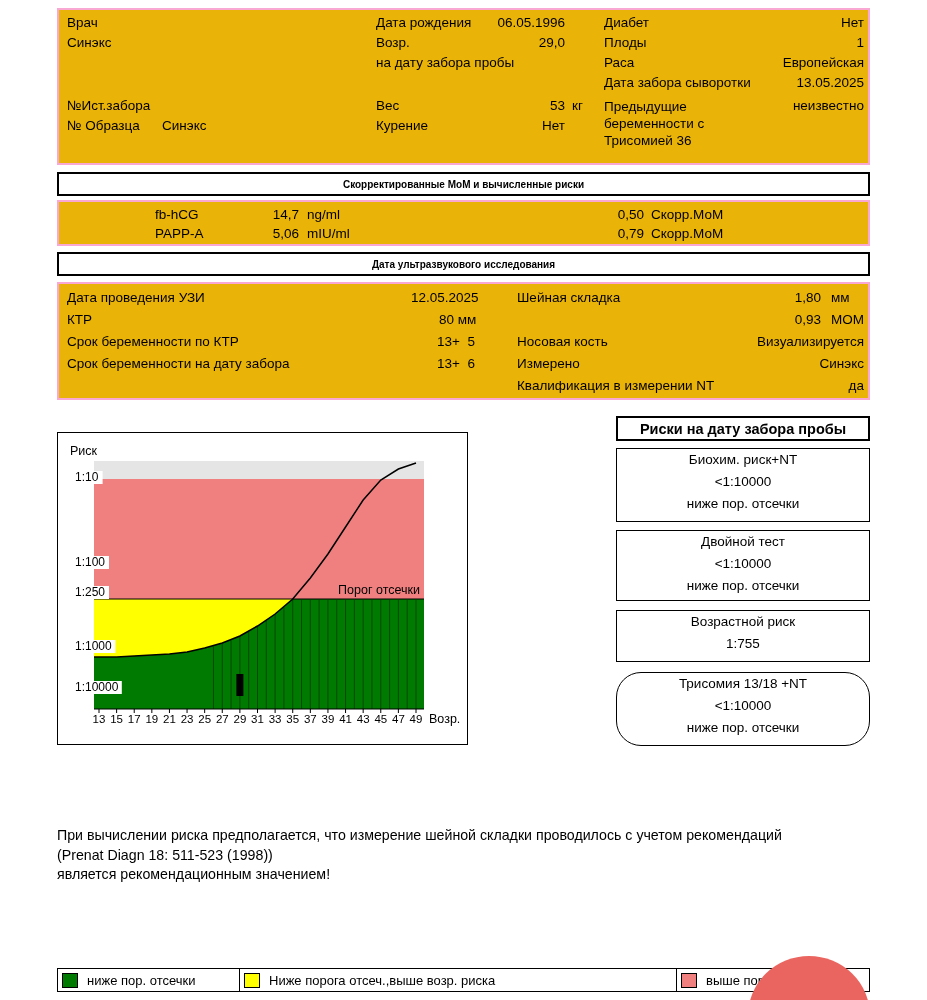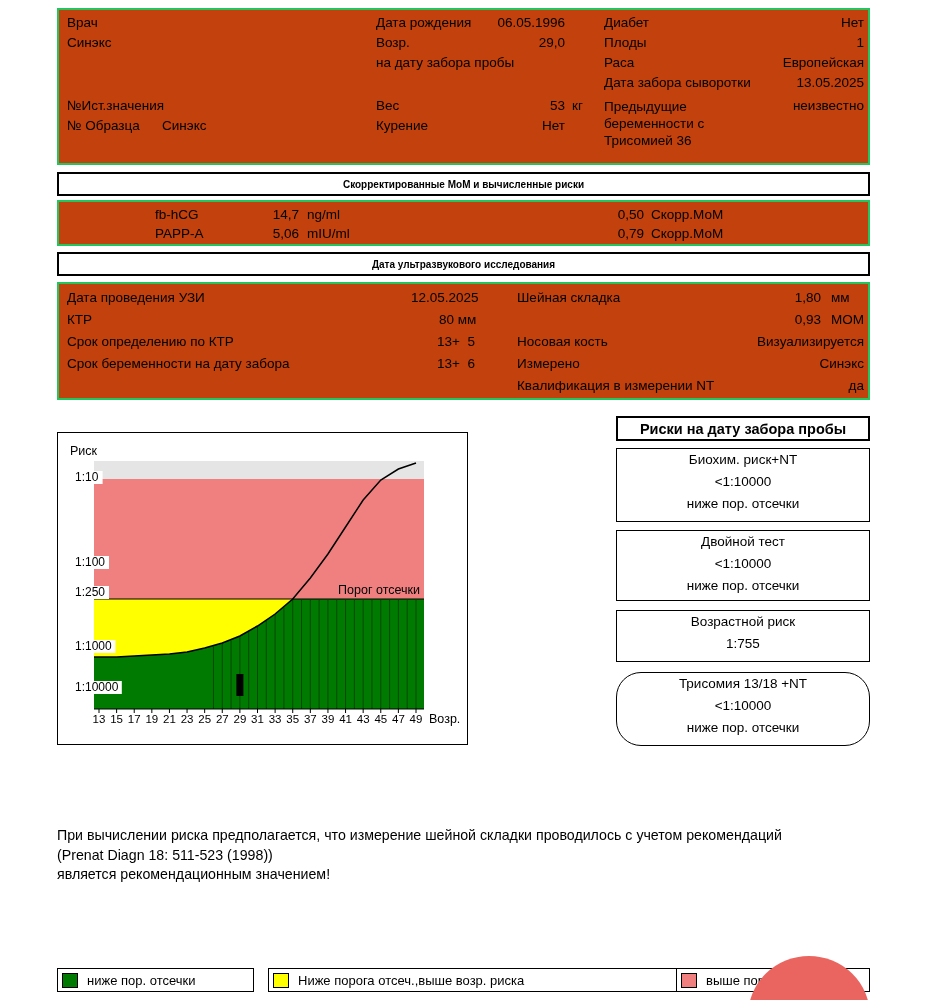--- a/index.html
+++ b/index.html
@@ -1,19 +1,19 @@
 <!DOCTYPE html>
 <html><head>
 <meta charset="utf-8">
 <style>
   html,body{margin:0;padding:0;background:#fff;}
   .page{position:relative;width:927px;height:1000px;background:#fff;overflow:hidden;
         font-family:"Liberation Sans",sans-serif;font-size:13.5px;color:#000;}
   .abs{position:absolute;white-space:pre;}
-  .box{position:absolute;border:2px solid #22c55e;background:#c2410c;box-sizing:border-box;}
+  .box{position:absolute;border:2px solid #f9a8d4;background:#eab308;box-sizing:border-box;}
   .titlebox{position:absolute;border:2px solid #000;box-sizing:border-box;
             display:flex;align-items:center;justify-content:center;
             font-weight:bold;font-size:10px;}
   
   .patient{left:57px;top:8px;width:813px;height:157px;}
   .pv2{position:absolute;left:380px;width:126px;text-align:right;white-space:pre;}
   .pv3{position:absolute;left:653px;width:152px;text-align:right;white-space:pre;}
   
   .mombox{left:57px;top:200px;width:813px;height:46px;}
   .momval{position:absolute;left:150px;width:90px;text-align:right;white-space:pre;}
@@ -36,38 +36,38 @@
   .rb3{top:610px;height:52px;}
   .rb4{top:672px;height:74px;border-radius:25px;}
   
   .disclaimer{position:absolute;left:57px;top:826px;width:820px;font-size:14.2px;line-height:19.5px;}
   
   .report-row{position:absolute;left:57px;top:938px;width:410px;height:21px;border-bottom:1px solid #000;}
   
   .legend-cell{position:absolute;top:968px;height:24px;border:1px solid #000;box-sizing:border-box;
                display:flex;align-items:center;font-size:13px;background:#fff;}
   .lc1{left:57px;width:197px;}
-  .lc2{left:268px;width:472px;}
+  .lc2{left:239px;width:472px;}
   .lc3{left:676px;width:194px;}
   .swatch{width:14px;height:13px;border:1px solid #000;margin:0 9px 0 4px;flex:0 0 auto;}
   .sw-green{background:#007a00;}
   .sw-yellow{background:#ffff00;}
   .sw-pink{background:#f08080;}
   .stamp{position:absolute;left:748px;top:956px;width:122px;height:120px;border-radius:50%;
          background:#ea655f;z-index:5;}
 </style>
 </head>
 <body>
 
 <div class="page">
 
   <div class="box patient">
     <span class="abs" style="left:8px;top:5px">Врач</span>
     <span class="abs" style="left:8px;top:25px">Синэкс</span>
-    <span class="abs" style="left:8px;top:88px">№Ист.значения</span>
+    <span class="abs" style="left:8px;top:88px">№Ист.забора</span>
     <span class="abs" style="left:8px;top:108px">№ Образца</span>
     <span class="abs" style="left:103px;top:108px">Синэкс</span>
 
     <span class="abs" style="left:317px;top:5px">Дата рождения</span>
     <span class="abs" style="left:317px;top:25px">Возр.</span>
     <span class="abs" style="left:317px;top:45px">на дату забора пробы</span>
     <span class="abs" style="left:317px;top:88px">Вес</span>
     <span class="abs" style="left:317px;top:108px">Курение</span>
 
     <span class="pv2" style="top:5px">06.05.1996</span>
@@ -112,21 +112,21 @@
     <span class="abs" style="left:352px;top:6px">12.05.2025</span>
     <span class="abs" style="left:458px;top:6px">Шейная складка</span>
     <span class="usrv" style="top:6px">1,80</span>
     <span class="abs" style="left:772px;top:6px">мм</span>
 
     <span class="abs" style="left:8px;top:28px">КТР</span>
     <span class="abs" style="left:380px;top:28px">80 мм</span>
     <span class="usrv" style="top:28px">0,93</span>
     <span class="abs" style="left:772px;top:28px">МОМ</span>
 
-    <span class="abs" style="left:8px;top:50px">Срок определению по КТР</span>
+    <span class="abs" style="left:8px;top:50px">Срок беременности по КТР</span>
     <span class="abs" style="left:378px;top:50px">13+  5</span>
     <span class="abs" style="left:458px;top:50px">Носовая кость</span>
     <span class="usrt" style="top:50px">Визуализируется</span>
 
     <span class="abs" style="left:8px;top:72px">Срок беременности на дату забора</span>
     <span class="abs" style="left:378px;top:72px">13+  6</span>
     <span class="abs" style="left:458px;top:72px">Измерено</span>
     <span class="usrt" style="top:72px">Синэкс</span>
 
     <span class="abs" style="left:458px;top:94px">Квалификация в измерении NT</span>

